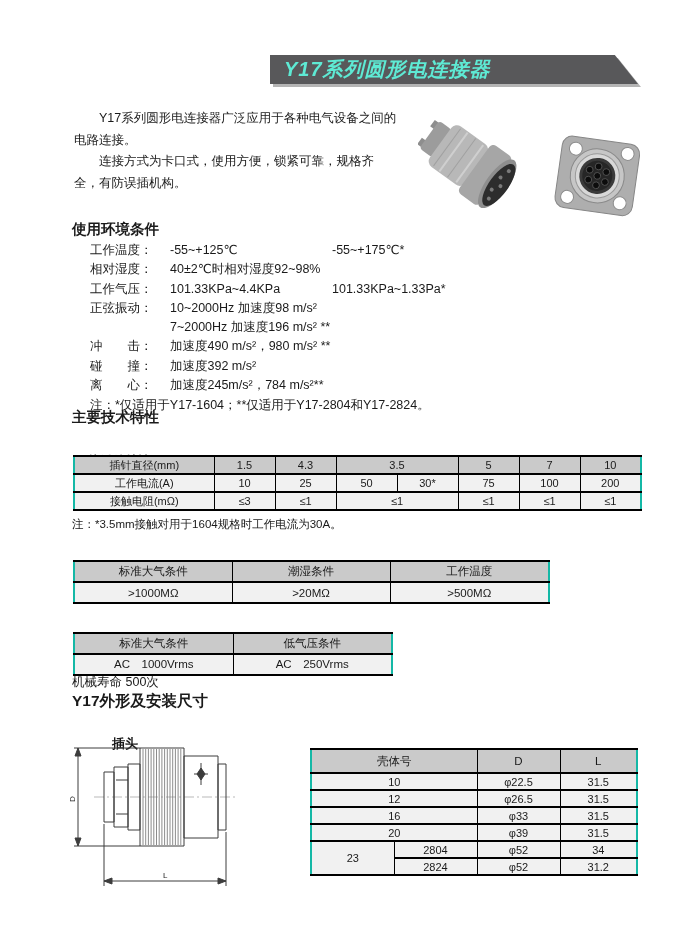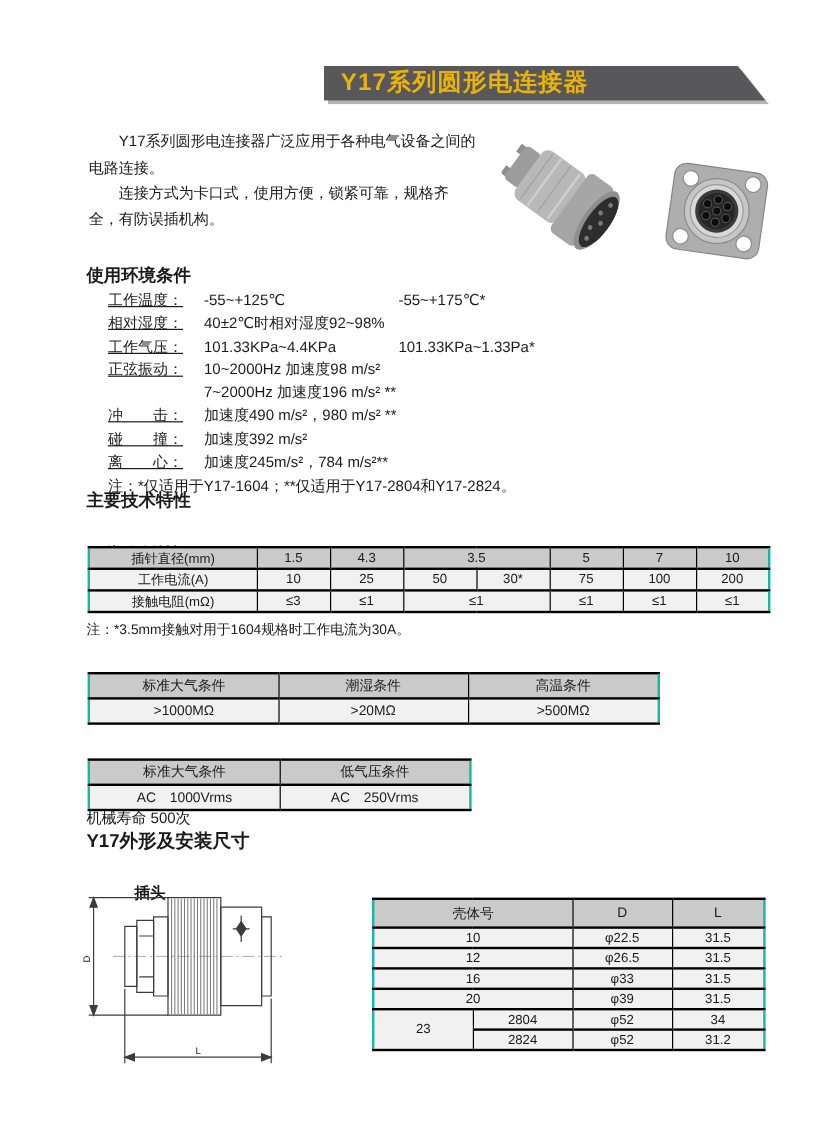--- a/index.html
+++ b/index.html
@@ -8,22 +8,23 @@
     font-family:"Liberation Sans","DejaVu Sans",sans-serif;color:#1a1a1a;overflow:hidden;
   }
   
   .banner-shadow{
     position:absolute;left:273px;top:58px;width:368px;height:29px;background:#b4b4b4;
     clip-path:polygon(0 0,93.7% 0,100% 100%,0 100%);
   }
   .banner{
     position:absolute;left:270px;top:55px;width:368px;height:29px;background:#58585a;
     clip-path:polygon(0 0,93.7% 0,100% 100%,0 100%);
-    color:#eab308;font-size:20px;font-weight:bold;line-height:29px;padding-left:0;
+    color:#5eead4;font-size:20px;font-weight:bold;line-height:29px;padding-left:0;
     letter-spacing:1px;
+    font-style:italic;
   }
   .banner span{margin-left:14px;}
   
   .intro{position:absolute;left:74px;top:108px;width:324px;font-size:12.5px;line-height:21.5px;}
   .intro p{margin:0;text-indent:2em;}
   
   .photo-plug{position:absolute;left:418px;top:118px;}
   .photo-recept{position:absolute;left:546px;top:134px;}
   
   .h1{position:absolute;font-weight:bold;font-size:14.5px;margin:0;}
@@ -31,21 +32,21 @@
   .h-tech{left:72px;top:408px;}
   .h-outline{left:72px;top:691px;font-size:15.5px;}
   .h2{position:absolute;font-weight:bold;font-size:12.5px;margin:16px;}
   .h-contact{left:72px;top:437px;}
   .h-insul{left:72px;top:543px;}
   .h-volt{left:72px;top:616px;}
   .h-plug{left:96px;top:719px;font-size:13px;}
   
   .env-rows{position:absolute;left:90px;top:241px;font-size:12.5px;}
   .env-row{display:flex;line-height:19.3px;white-space:nowrap;}
-  .env-row .lbl{width:80px;flex:none;text-decoration:underline;}
+  .env-row .lbl{width:80px;flex:none;}
   .env-row .v1{min-width:162px;}
   .env-note{line-height:19.3px;margin-top:1px;}
   
   table.spec{border-collapse:collapse;table-layout:fixed;position:absolute;border:2px solid #14b8a6;}
   table.spec td,table.spec th{
     border-left:1px solid #000;border-right:1px solid #000;
     border-top:2px solid #000;border-bottom:2px solid #000;
     text-align:center;vertical-align:middle;padding:0;font-weight:normal;
   }
   .hd{background:#cacaca;}
@@ -212,21 +213,21 @@
   <table class="spec t-insul">
     <colgroup>
         <col style="width:158px">
         <col style="width:158px">
         <col style="width:159px">
       </colgroup>
     <tbody>
         <tr>
       <th class="hd">标准大气条件</th>
       <th class="hd">潮湿条件</th>
-      <th class="hd">高温条件</th>
+      <th class="hd">工作温度</th>
     </tr>
     <tr>
       <td class="bd">&gt;1000MΩ</td>
       <td class="bd">&gt;20MΩ</td>
       <td class="bd">&gt;500MΩ</td>
     </tr>
   </tbody>
     </table>
 
   <h3 class="h2 h-volt">耐电压</h3>

